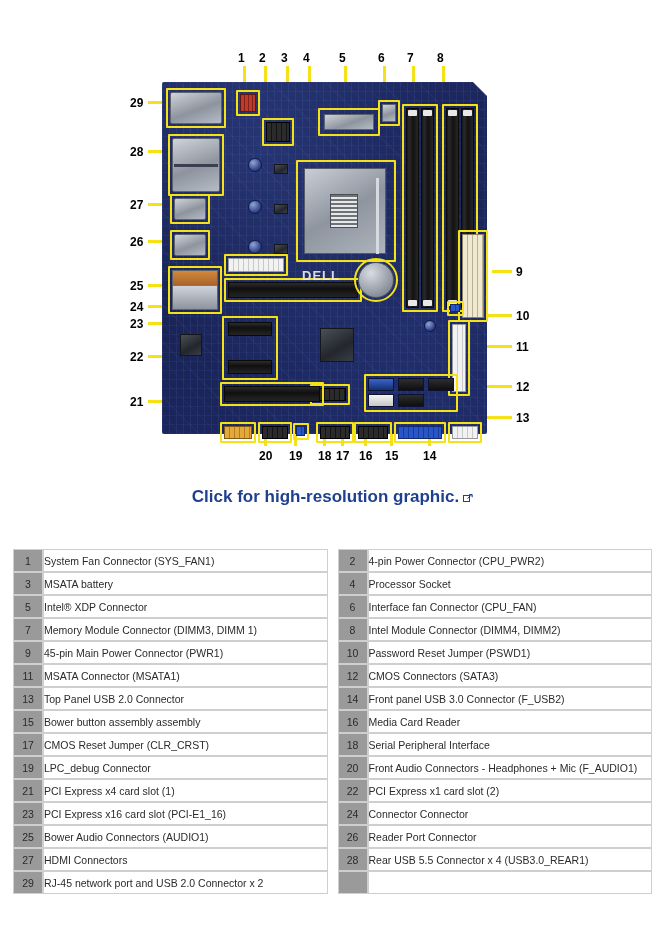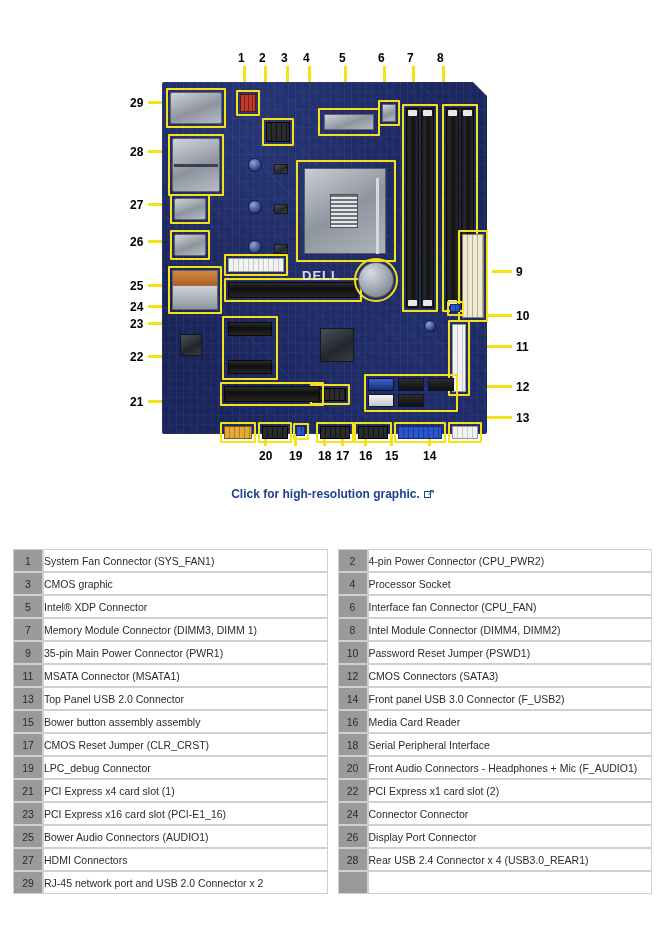--- a/index.html
+++ b/index.html
@@ -81,21 +81,21 @@
   .sata-w{ background:linear-gradient(180deg,#f4f4f4,#c7c7c7); }
 
   .dell-logo{
     position:absolute; color:#e9e9ef; font-size:13px; font-weight:bold;
     letter-spacing:1px; font-family:"Liberation Sans",sans-serif; opacity:.92;
   }
 
   
   #hires-link{
     position:absolute; left:0; top:487px; width:665px; text-align:center;
-    font-size:12px; font-weight:bold; color:#1f3f8f;
+    font-size:17px; font-weight:bold; color:#1f3f8f;
   }
   #hires-link a{ color:#1f3f8f; text-decoration:none; cursor:pointer; }
   .ext-ico{ display:inline-block; margin-left:4px; vertical-align:-1px; }
 
   
   #legend{
     position:absolute; left:13px; top:549px; width:639px;
     border-collapse:separate; border-spacing:0;
     table-layout:fixed;
   }
@@ -335,42 +335,42 @@
     <tbody>
       <tr>
         <td class="n">1</td>
         <td class="t">System Fan Connector (SYS_FAN1)</td>
         <td class="gap"></td>
         <td class="n">2</td>
         <td class="t">4-pin Power Connector (CPU_PWR2)</td>
       </tr>
       <tr>
         <td class="n">3</td>
-        <td class="t">CMOS graphic</td>
+        <td class="t">MSATA battery</td>
         <td class="gap"></td>
         <td class="n">4</td>
         <td class="t">Processor Socket</td>
       </tr>
       <tr>
         <td class="n">5</td>
         <td class="t">Intel® XDP Connector</td>
         <td class="gap"></td>
         <td class="n">6</td>
         <td class="t">Interface fan Connector (CPU_FAN)</td>
       </tr>
       <tr>
         <td class="n">7</td>
         <td class="t">Memory Module Connector (DIMM3, DIMM 1)</td>
         <td class="gap"></td>
         <td class="n">8</td>
         <td class="t">Intel Module Connector (DIMM4, DIMM2)</td>
       </tr>
       <tr>
         <td class="n">9</td>
-        <td class="t">35-pin Main Power Connector (PWR1)</td>
+        <td class="t">45-pin Main Power Connector (PWR1)</td>
         <td class="gap"></td>
         <td class="n">10</td>
         <td class="t">Password Reset Jumper (PSWD1)</td>
       </tr>
       <tr>
         <td class="n">11</td>
         <td class="t">MSATA Connector (MSATA1)</td>
         <td class="gap"></td>
         <td class="n">12</td>
         <td class="t">CMOS Connectors (SATA3)</td>
@@ -415,28 +415,28 @@
         <td class="t">PCI Express x16 card slot (PCI-E1_16)</td>
         <td class="gap"></td>
         <td class="n">24</td>
         <td class="t">Connector Connector</td>
       </tr>
       <tr>
         <td class="n">25</td>
         <td class="t">Bower Audio Connectors (AUDIO1)</td>
         <td class="gap"></td>
         <td class="n">26</td>
-        <td class="t">Display Port Connector</td>
+        <td class="t">Reader Port Connector</td>
       </tr>
       <tr>
         <td class="n">27</td>
         <td class="t">HDMI Connectors</td>
         <td class="gap"></td>
         <td class="n">28</td>
-        <td class="t">Rear USB 2.4 Connector x 4 (USB3.0_REAR1)</td>
+        <td class="t">Rear USB 5.5 Connector x 4 (USB3.0_REAR1)</td>
       </tr>
       <tr>
         <td class="n">29</td>
         <td class="t">RJ-45 network port and USB 2.0 Connector x 2</td>
         <td class="gap"></td>
         <td class="n empty"></td>
         <td class="t empty"></td>
       </tr>
     </tbody>
   </table>

